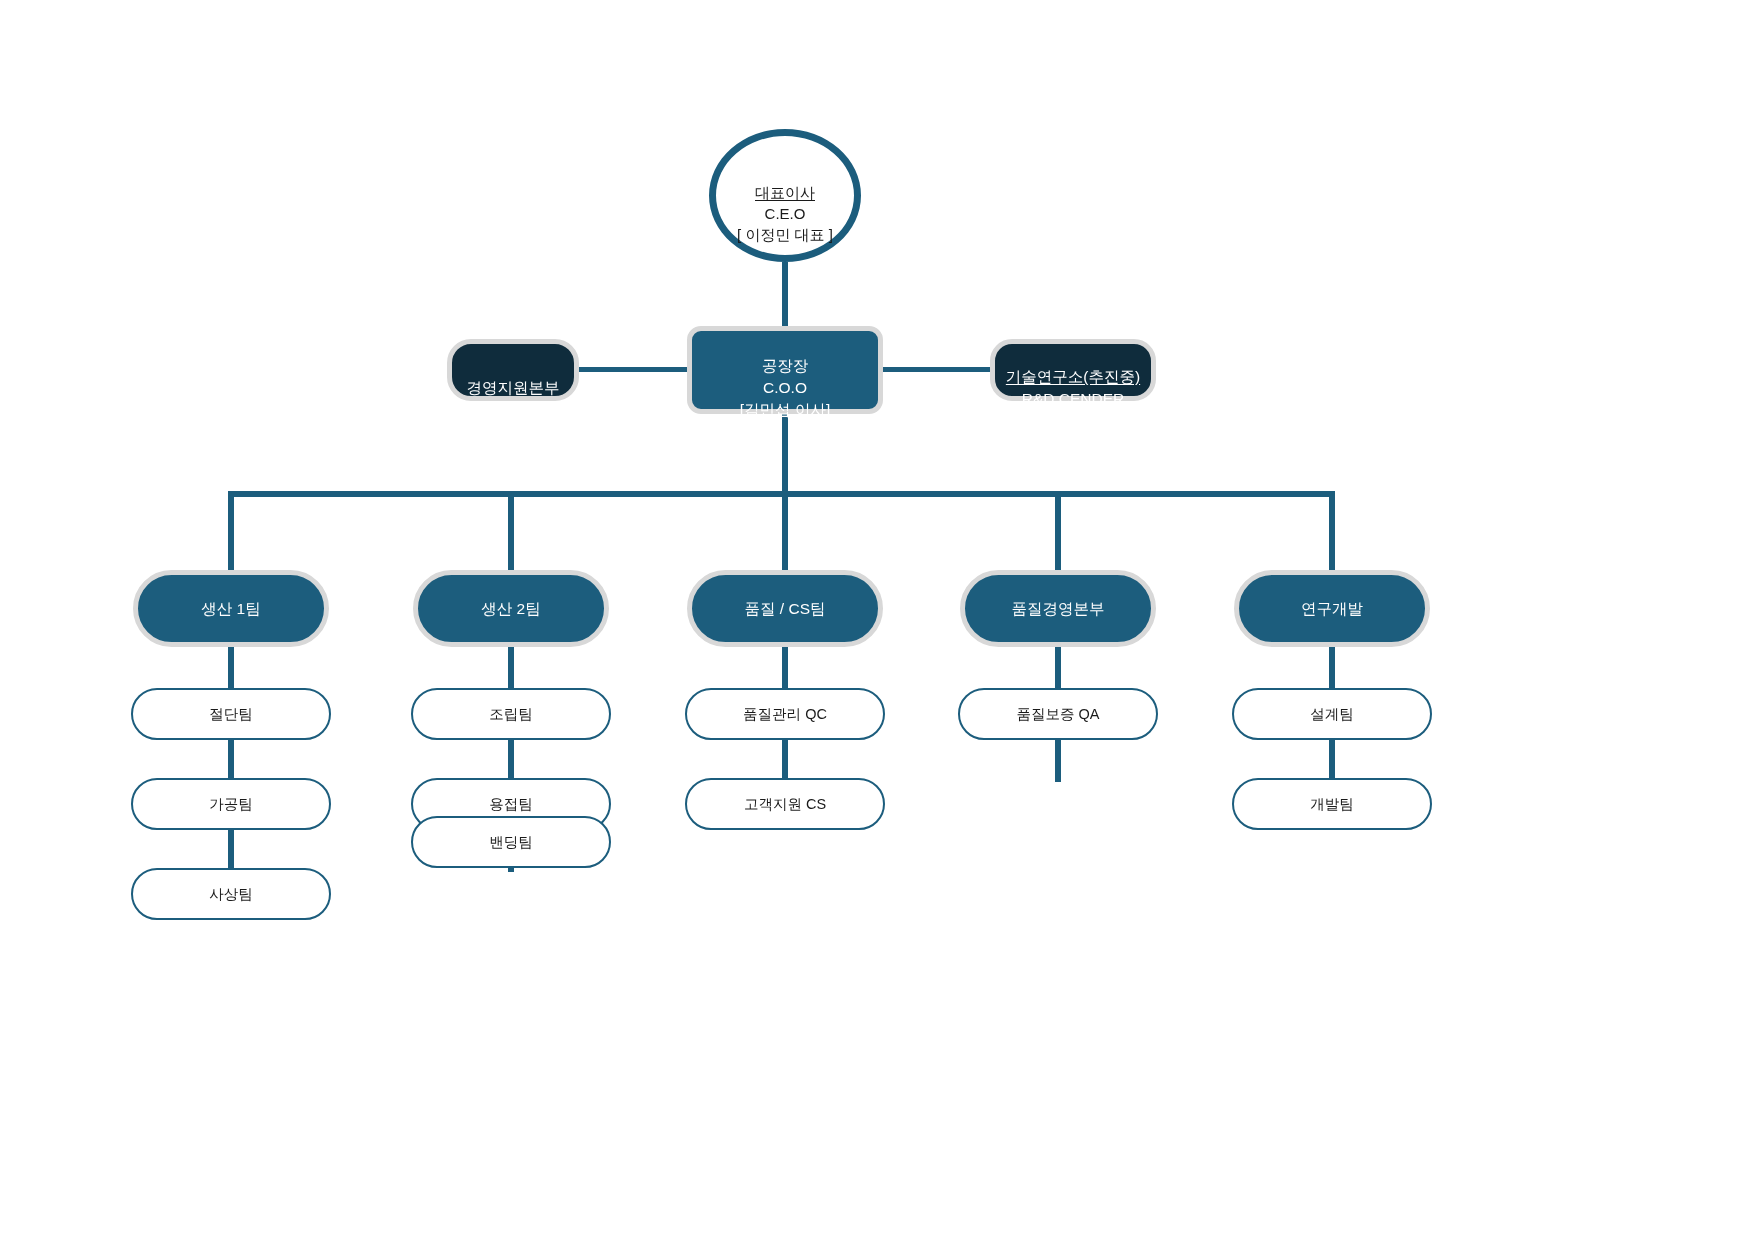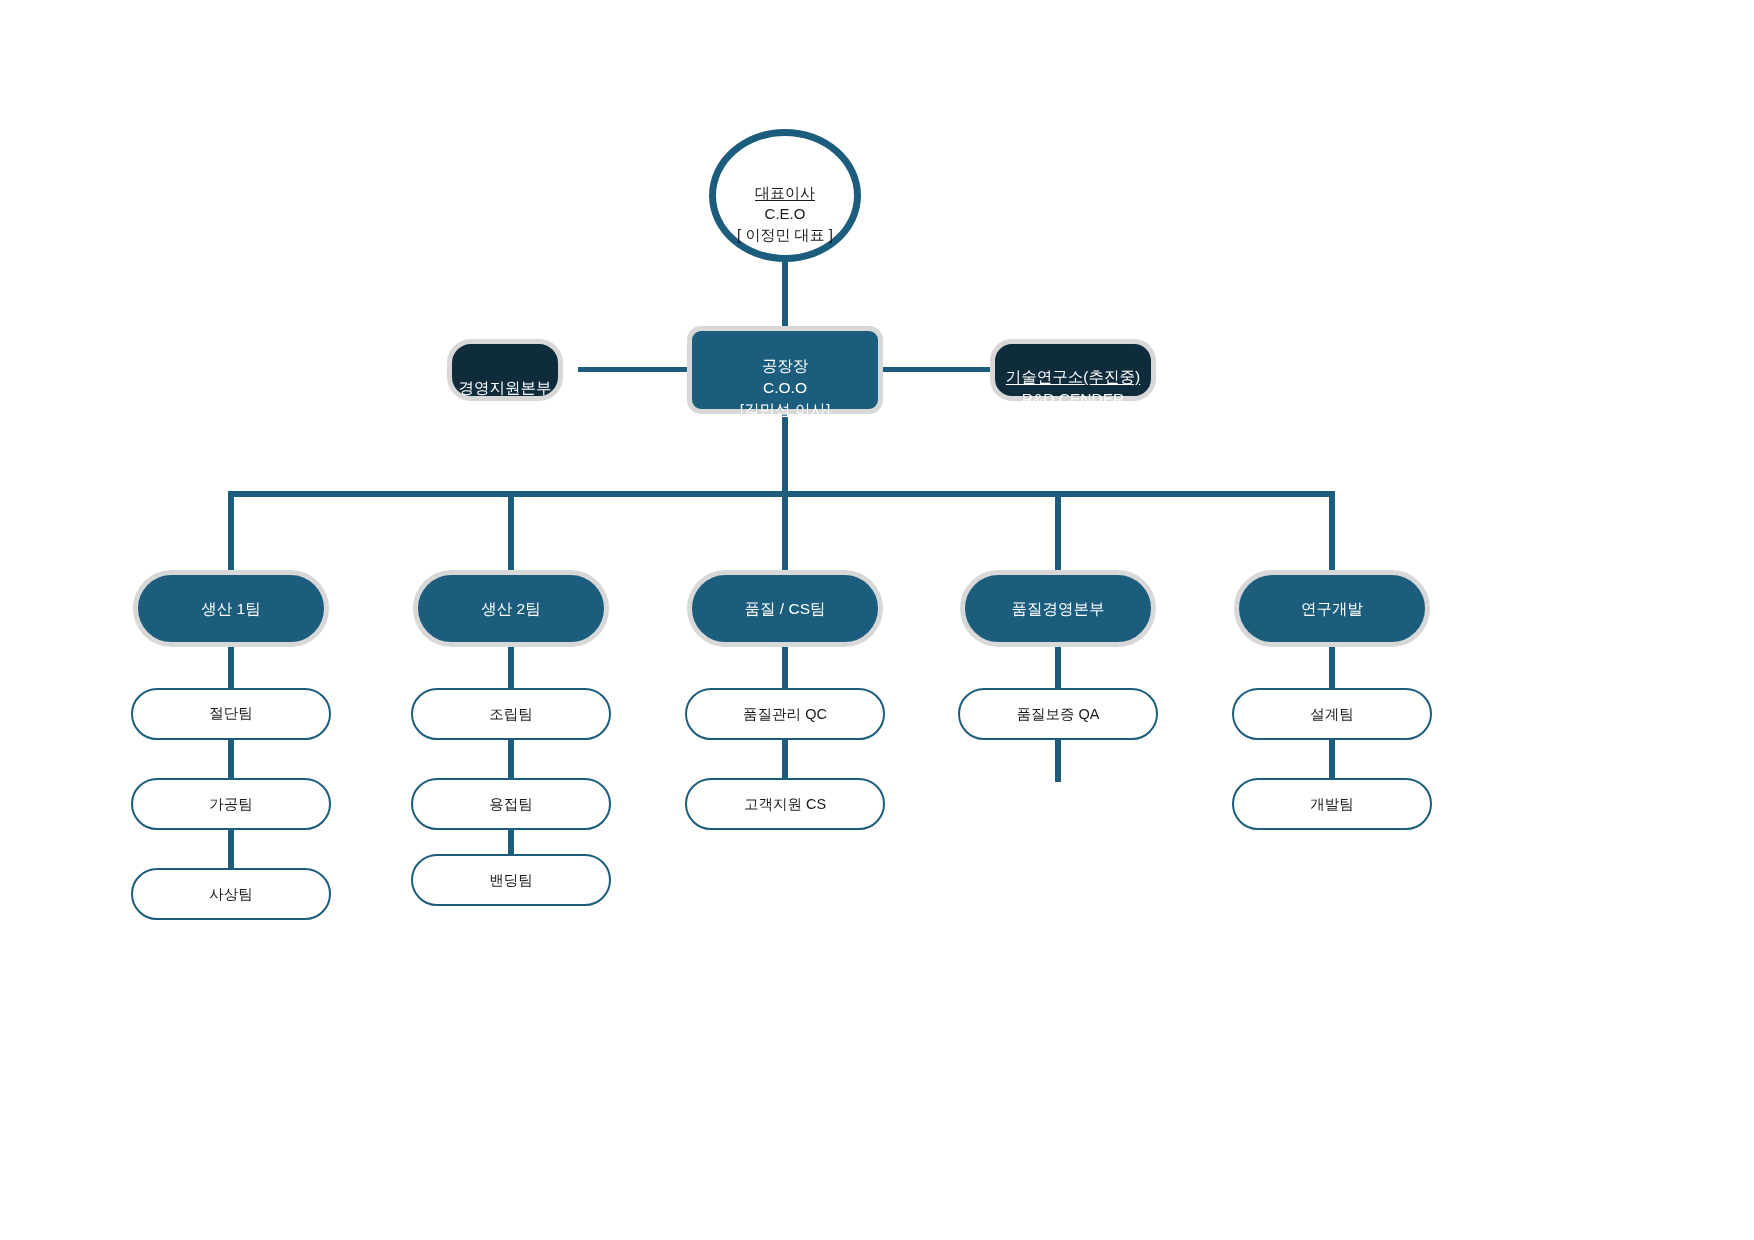--- a/index.html
+++ b/index.html
@@ -105,56 +105,56 @@
   </div>
 
   <div class="node coo" style="left:687px;top:326px;">
     <div class="lines">
       <div>공장장</div>
       <div>C.O.O</div>
       <div>[김민섭 이사]</div>
     </div>
   </div>
 
-  <div class="node dark" style="left:447px;top:339px;width:116px;height:62px;">
+  <div class="node dark" style="left:447px;top:339px;width:132px;height:62px;">
     <div class="lines">
       <div>경영지원본부</div>
     </div>
   </div>
 
   <div class="node dark" style="left:990px;top:339px;width:166px;height:62px;border-radius:22px;">
     <div class="lines">
       <div class="t1">기술연구소(추진중)</div>
       <div>R&amp;D CENDER</div>
     </div>
   </div>
 
   <div class="node dept" style="left:133px;top:570px;">
     <span>생산 1팀</span>
   </div>
-  <div class="node team" style="left:131px;top:688px;font-family:Liberation Mono, monospace;">
+  <div class="node team" style="left:131px;top:688px;">
     <span>절단팀</span>
   </div>
   <div class="node team" style="left:131px;top:778px;">
     <span>가공팀</span>
   </div>
   <div class="node team" style="left:131px;top:868px;">
     <span>사상팀</span>
   </div>
 
   <div class="node dept" style="left:413px;top:570px;">
     <span>생산 2팀</span>
   </div>
   <div class="node team" style="left:411px;top:688px;">
     <span>조립팀</span>
   </div>
   <div class="node team" style="left:411px;top:778px;">
     <span>용접팀</span>
   </div>
-  <div class="node team" style="left:411px;top:854px;">
+  <div class="node team" style="left:411px;top:816px;">
     <span>밴딩팀</span>
   </div>
 
   <div class="node dept" style="left:687px;top:570px;">
     <span>품질 / CS팀</span>
   </div>
   <div class="node team" style="left:685px;top:688px;">
     <span>품질관리 QC</span>
   </div>
   <div class="node team" style="left:685px;top:778px;">

